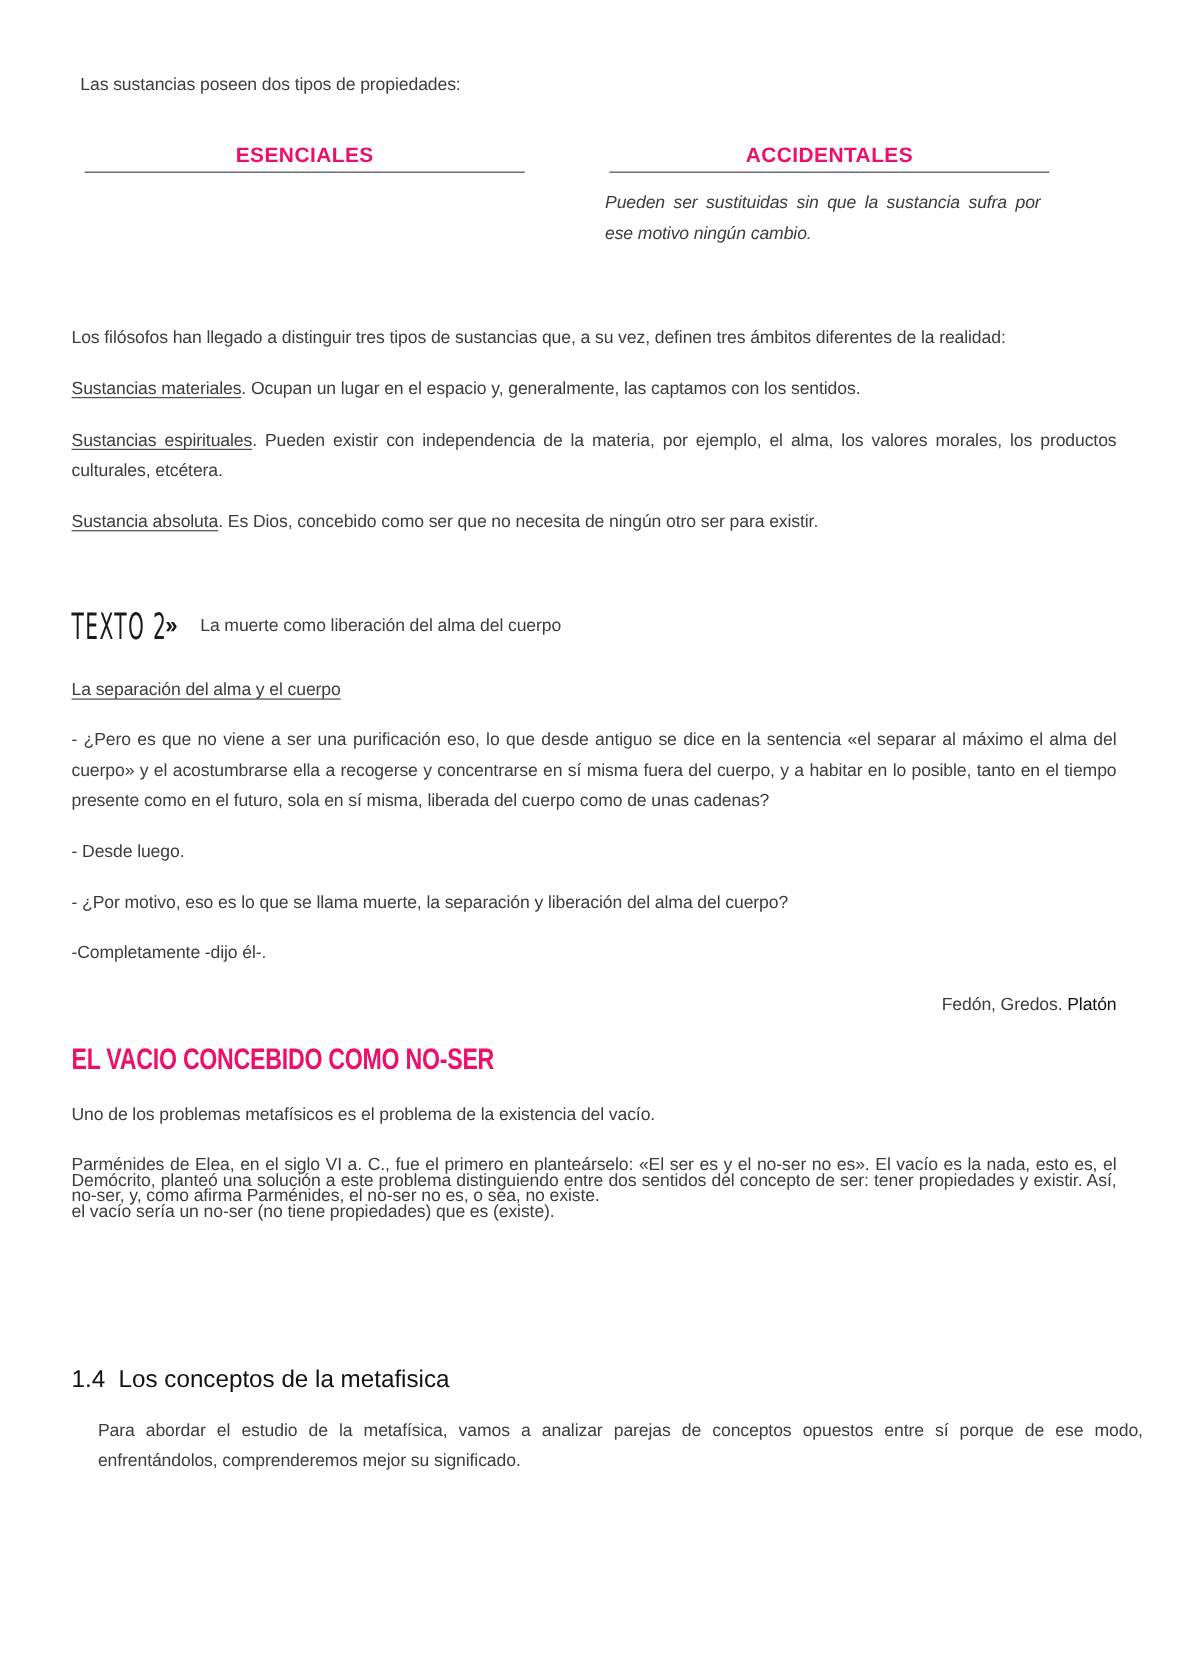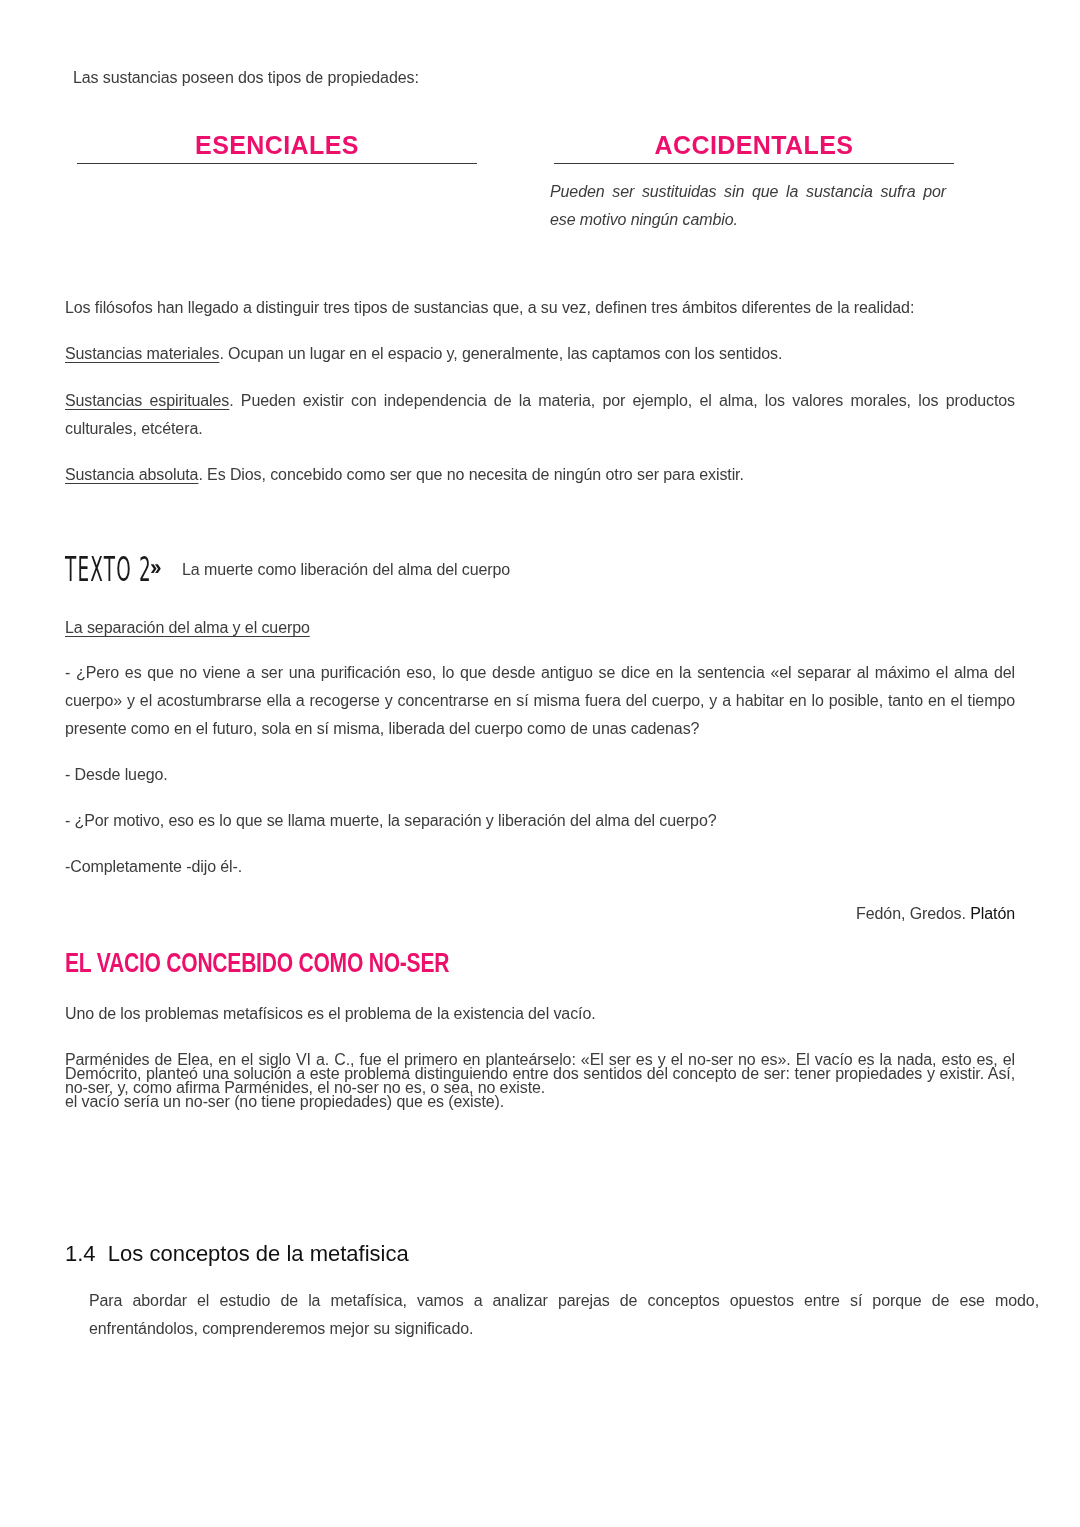--- a/index.html
+++ b/index.html
@@ -20,21 +20,21 @@
       font-size: 16px;
       line-height: 28px;
       color: #3c3c3c;
       letter-spacing: -0.1px;
     }
     .justify { text-align: justify; text-align-last: left; }
     .u { text-decoration: underline; text-underline-offset: 3px; text-decoration-thickness: 1px; }
     .col-head {
       font-family: "Liberation Sans", sans-serif;
       font-weight: bold;
-      font-size: 25px;
+      font-size: 19px;
       color: #ec0f6c;
       text-align: center;
       letter-spacing: 0.4px;
     }
     .col-rule {
       height: 0;
       border-top: 1.5px solid #3a3a3a;
     }
     .texto-label {
       font-family: "DejaVu Sans Condensed", "DejaVu Sans", sans-serif;

